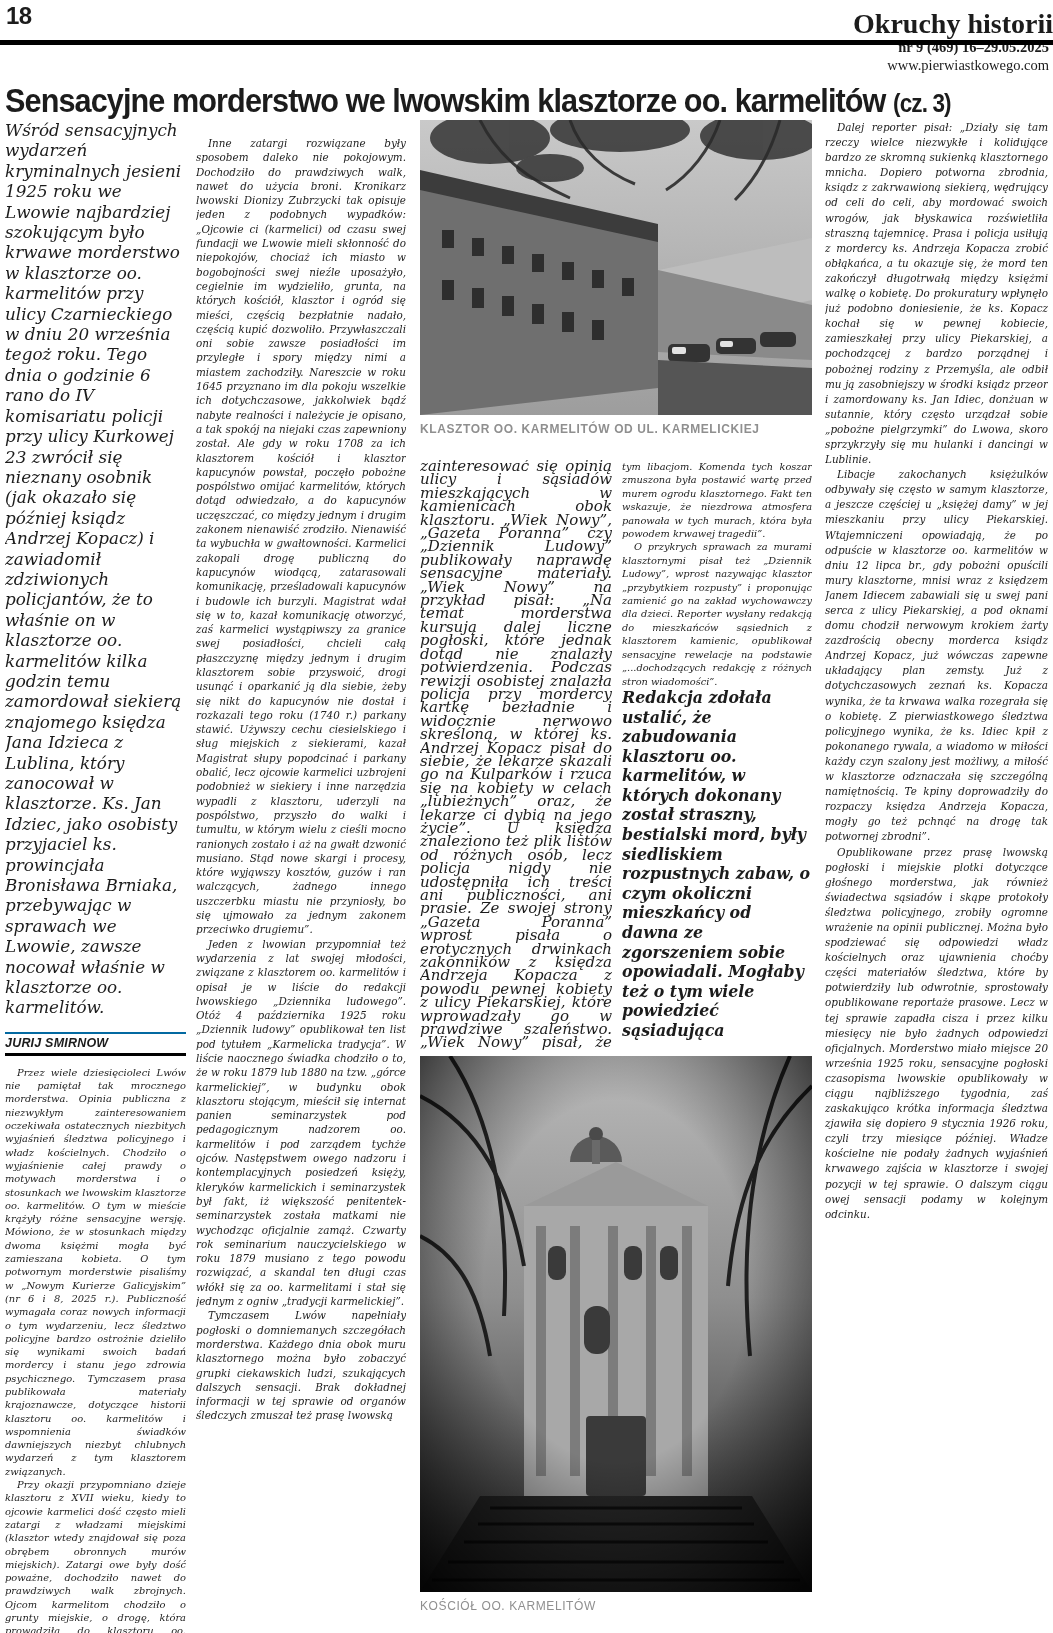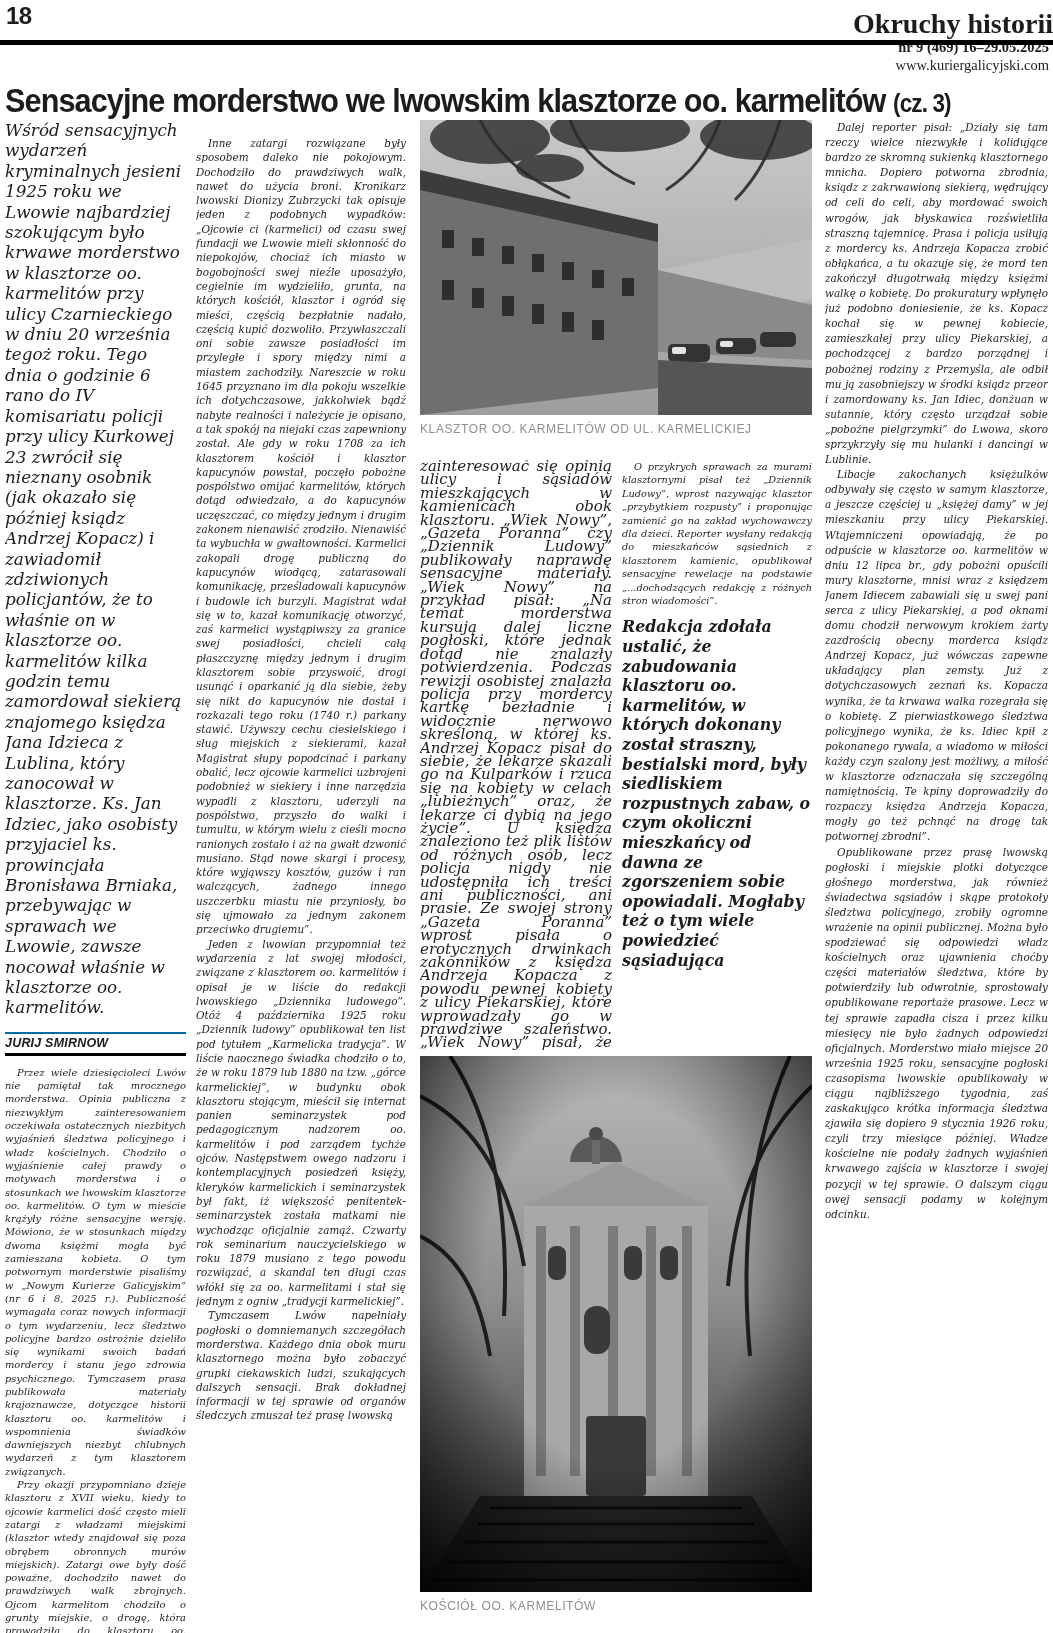--- a/index.html
+++ b/index.html
@@ -28,41 +28,41 @@
   .lead{font-size:16.8px;line-height:20.4px;text-align:left;}
   .byline{margin-top:14px;margin-bottom:10px;border-top:2px solid #0369a1;border-bottom:3px solid #000;
           padding:2px 0 3px 0;font-family:"Liberation Sans",sans-serif;font-weight:bold;
           font-size:12.5px;letter-spacing:.2px;text-align:left;}
   #col1 .body{font-size:9.9px;line-height:13.3px;text-align:justify;}
   #col2{left:196px;top:136px;width:210px;height:1513px;font-size:10.4px;line-height:14.3px;}
   #col3{left:420px;top:460px;width:192px;height:590px;font-size:15px;line-height:13.4px;}
   #col4{left:622px;top:460px;width:190px;height:592px;font-size:9.8px;line-height:13.4px;}
   #col5{left:825px;top:120px;width:223px;height:1513px;font-size:10.4px;line-height:15.1px;}
   .pullquote{font-family:"DejaVu Serif",serif;font-weight:bold;font-size:15.8px;
-             line-height:19.6px;text-align:left;margin-top:10px;}
+             line-height:19.6px;text-align:left;}
   
   figure{margin:0;position:absolute;}
-  #photo1{left:420px;top:120px;width:444px;}
+  #photo1{left:420px;top:120px;width:444px;font-weight:bold;}
   #photo1 svg{display:block;width:392px;height:295px;}
   #photo2{left:420px;top:1056px;width:392px;}
   #photo2 svg{display:block;width:392px;height:536px;}
   figcaption{font-family:"Liberation Sans",sans-serif;font-size:12px;color:#8f8f8f;
              letter-spacing:.6px;margin-top:7px;text-align:left;}
 </style>
 </head>
 <body>
 
 <div class="page">
 
   <header class="masthead">
     <div class="page-num">18</div>
     <div class="section-title">Okruchy historii</div>
     <div class="issue-block">
       <div class="l1">nr 9 (469) 16–29.05.2025</div>
-      <div class="l2">www.kuriergalicyjski.com</div>
+      <div class="l2">www.pierwiastkowego.com</div>
     </div>
   </header>
   <div class="top-rule"></div>
 
   <h1 class="headline"><span>Sensacyjne morderstwo we lwowskim klasztorze oo. karmelitów </span><span class="part">(cz. 3)</span></h1>
 
   <section class="col" id="col1">
     <div class="lead">Wśród sensacyjnych wydarzeń kryminalnych jesieni 1925 roku we Lwowie najbardziej szokującym było krwawe morderstwo w klasztorze oo. karmelitów przy ulicy Czarnieckiego w dniu 20 września tegoż roku. Tego dnia o godzinie 6 rano do IV komisariatu policji przy ulicy Kurkowej 23 zwrócił się nieznany osobnik (jak okazało się później ksiądz Andrzej Kopacz) i zawiadomił zdziwionych policjantów, że to właśnie on w klasztorze oo. karmelitów kilka godzin temu zamordował siekierą znajomego księdza Jana Idzieca z Lublina, który zanocował w klasztorze. Ks. Jan Idziec, jako osobisty przyjaciel ks. prowincjała Bronisława Brniaka, przebywając w sprawach we Lwowie, zawsze nocował właśnie w klasztorze oo. karmelitów.</div>
     <div class="byline">JURIJ SMIRNOW</div>
     <div class="body">
@@ -129,20 +129,21 @@
       </g>
     </svg>
     <figcaption>KLASZTOR OO. KARMELITÓW OD UL. KARMELICKIEJ</figcaption>
   </figure>
 
   <section class="col" id="col3">
     <p class="cont">zainteresować się opinią ulicy i sąsiadów mieszkających w kamienicach obok klasztoru. „Wiek Nowy”, „Gazeta Poranna” czy „Dziennik Ludowy” publikowały naprawdę sensacyjne materiały. „Wiek Nowy” na przykład pisał: „Na temat morderstwa kursują dalej liczne pogłoski, które jednak dotąd nie znalazły potwierdzenia. Podczas rewizji osobistej znalazła policja przy mordercy kartkę bezładnie i widocznie nerwowo skreśloną, w której ks. Andrzej Kopacz pisał do siebie, że lekarze skazali go na Kulparków i rzuca się na kobiety w celach „lubieżnych” oraz, że lekarze ci dybią na jego życie”. U księdza znaleziono też plik listów od różnych osób, lecz policja nigdy nie udostępniła ich treści ani publiczności, ani prasie. Ze swojej strony „Gazeta Poranna” wprost pisała o erotycznych drwinkach zakonników z księdza Andrzeja Kopacza z powodu pewnej kobiety z ulicy Piekarskiej, które wprowadzały go w prawdziwe szaleństwo. „Wiek Nowy” pisał, że „...sąsiedzi klasztoru, w którym zostało popełnione potworne morderstwo, utrzymują, iż w klasztorze często schodzili się z miasta różni księża i zabawiali się szeroko. Wesołe pijackie pieśni zwabiały nocami żołnierzy z pobliskich koszar (przy ul. Kurkowej), którzy pod oknami klasztoru przysłuchiwali się</p>
   </section>
 
   <section class="col" id="col4">
+    <p class="cont">tym libacjom. Komenda tych koszar zmuszona była postawić wartę przed murem ogrodu klasztornego. Fakt ten wskazuje, że niezdrowa atmosfera panowała w tych murach, która była powodem krwawej tragedii”.</p>
     <div>
         <p>O przykrych sprawach za murami klasztornymi pisał też „Dziennik Ludowy”, wprost nazywając klasztor „przybytkiem rozpusty” i proponując zamienić go na zakład wychowawczy dla dzieci. Reporter wysłany redakcją do mieszkańców sąsiednich z klasztorem kamienic, opublikował sensacyjne rewelacje na podstawie „...dochodzących redakcję z różnych stron wiadomości”.</p>
       </div>
     <div class="pullquote">Redakcja zdołała ustalić, że zabudowania klasztoru oo. karmelitów, w których dokonany został straszny, bestialski mord, były siedliskiem rozpustnych zabaw, o czym okoliczni mieszkańcy od dawna ze zgorszeniem sobie opowiadali. Mogłaby też o tym wiele powiedzieć sąsiadująca</div>
   </section>
 
   <figure id="photo2">
     <svg viewBox="0 0 392 536">
       <defs>
         <linearGradient id="sky2" x1="0" y1="0" x2="0" y2="1">

